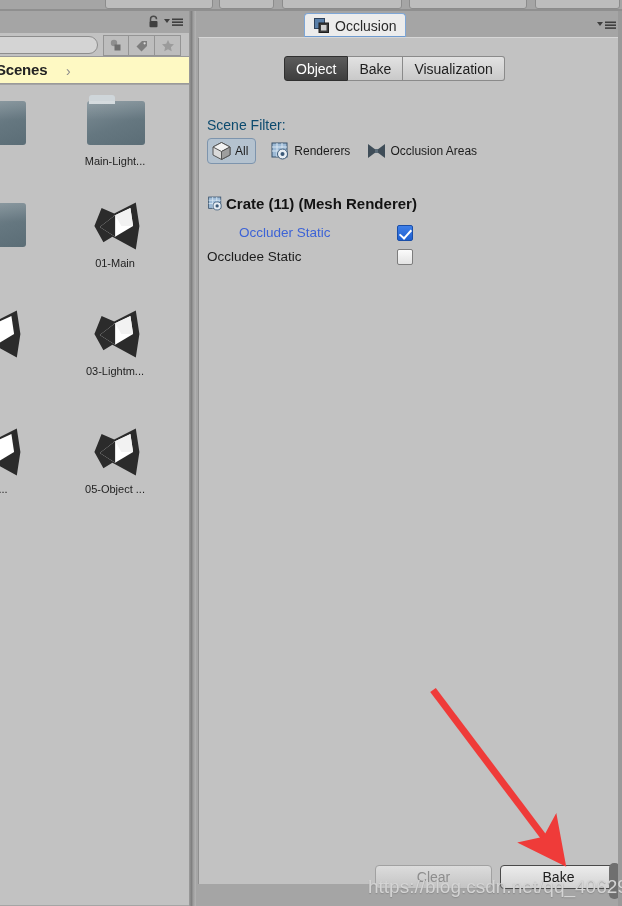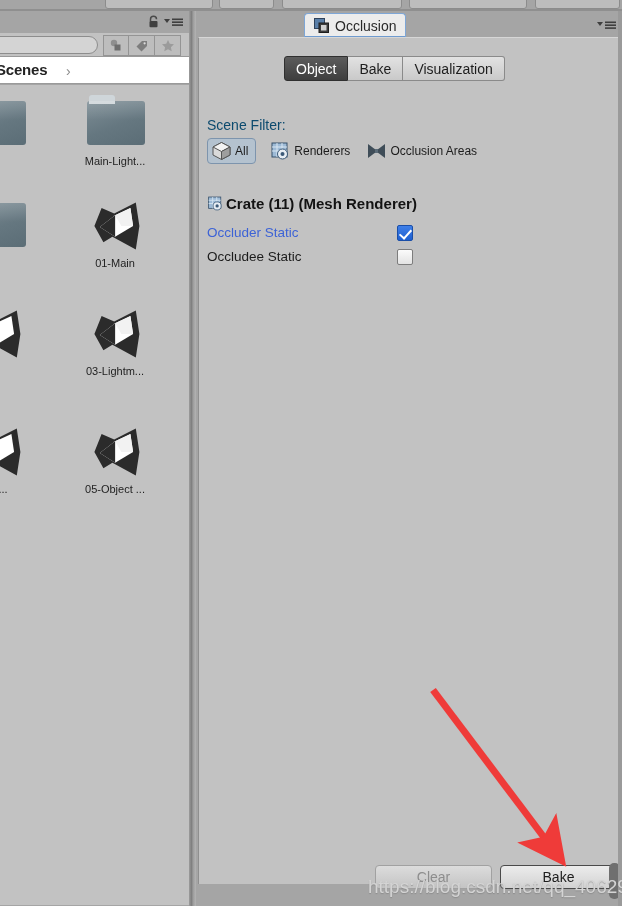--- a/index.html
+++ b/index.html
@@ -29,21 +29,21 @@
 
   .left-toolbar { position: absolute; left: 0; top: 22px; width: 190px; height: 24px; background: #c2c2c2; border-bottom: 1px solid #999; }
   .search-field {
     position: absolute; left: -40px; top: 3px; width: 138px; height: 18px;
     background: #d4d4d4; border: 1px solid #8d8d8d; border-radius: 9px;
   }
   .icon-btn-group { position: absolute; left: 103px; top: 2px; display: flex; }
   .icon-btn { width: 26px; height: 21px; background: #bdbdbd; border: 1px solid #949494; border-left: none; display: flex; align-items: center; justify-content: center; }
   .icon-btn:first-child { border-left: 1px solid #949494; }
 
-  .breadcrumb-bar { position: absolute; left: 0; top: 46px; width: 190px; height: 27px; background: #ffffff; border-bottom: 1px solid #9a9a9a; }
+  .breadcrumb-bar { position: absolute; left: 0; top: 46px; width: 190px; height: 27px; background: #fef9c3; border-bottom: 1px solid #9a9a9a; }
   .crumb-text { position: absolute; left: -4px; top: 4px; font-size: 15px; color: #232323; font-weight: bold; letter-spacing: -.2px; }
   .crumb-arrow { position: absolute; left: 66px; top: 6px; font-size: 14px; color: #8b8b8b; }
 
   .asset-grid { position: absolute; left: 0; top: 74px; width: 190px; height: 820px; background: #c2c2c2; }
   .asset-cell { position: absolute; width: 96px; text-align: center; }
   .asset-thumb { width: 64px; height: 58px; margin: 0 auto; position: relative; }
   .asset-label { font-size: 11px; color: #1e1e1e; margin-top: 4px; white-space: nowrap; }
 
   .folder {
     position: absolute; left: 4px; top: 8px; width: 58px; height: 44px;
@@ -104,21 +104,21 @@
     padding: 2px 7px 2px 3px; margin-right: 14px;
   }
   .filter-icon { width: 21px; height: 20px; margin-right: 3px; flex: none; }
 
   .obj-title-row { position: absolute; left: 8px; top: 157px; display: flex; align-items: center; }
   .obj-title { font-size: 15px; font-weight: bold; color: #131313; }
   .obj-title-icon { width: 17px; height: 17px; margin-right: 2px; }
 
   .prop-row { position: absolute; left: 8px; height: 21px; display: flex; align-items: center; width: 390px; }
   .prop-name { font-size: 13.5px; }
-  .prop-name.link { color: #3d63d6; }
+  .prop-name.link { color: #3d63d6; margin-left: 32px; }
   .prop-name.plain { color: #1c1c1c; }
   .checkbox {
     position: absolute; left: 190px; width: 16px; height: 16px;
     border: 1px solid #7d7d7d; border-radius: 2px;
     background: linear-gradient(180deg,#fbfbfb,#e3e3e3);
   }
   .checkbox.checked { background: linear-gradient(180deg,#3f7fe8,#1d5fd0); border-color: #1a4ea8; }
   .checkbox.checked:after {
     content: ""; position: absolute; left: 4px; top: 1px; width: 5px; height: 10px;
     border: solid #ffffff; border-width: 0 2px 2px 0; transform: rotate(42deg);

